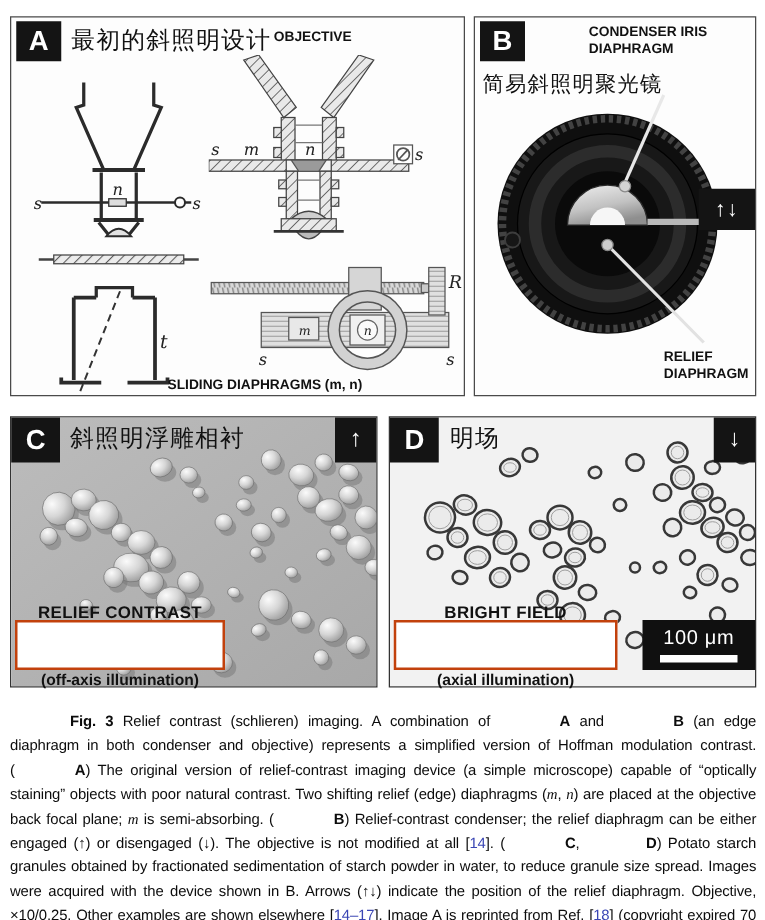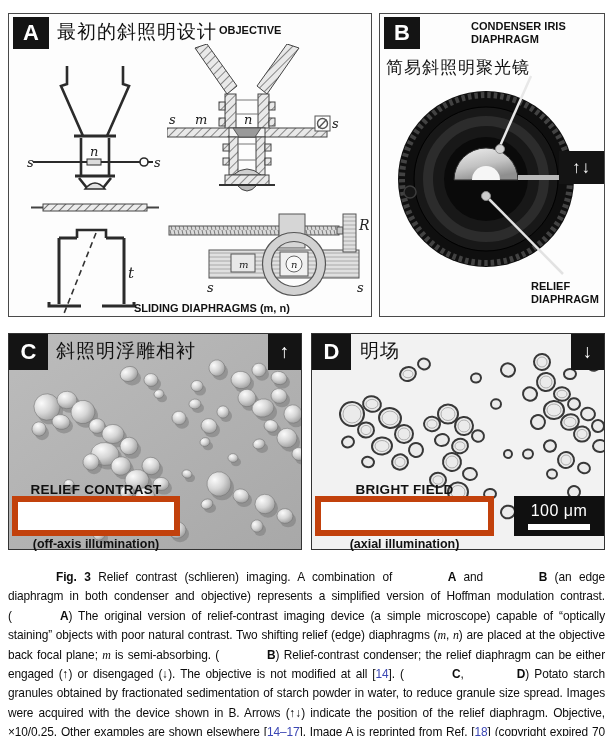--- a/index.html
+++ b/index.html
@@ -7,21 +7,21 @@
   body{font-family:"Liberation Sans","DejaVu Sans",sans-serif;color:var(--ink);}
   #fig{position:relative;width:612px;height:736px;background:#fff;overflow:hidden;}
   .panel{position:absolute;border:1px solid #4a4a4a;background:#fdfdfd;box-sizing:border-box;}
   .corner-box{position:absolute;background:#141414;color:#fff;display:flex;align-items:center;justify-content:center;
     font-weight:bold;font-size:22px;z-index:6;}
   .arrow-box{position:absolute;background:#141414;color:#fff;display:flex;align-items:center;justify-content:center;
     font-size:19px;font-weight:bold;z-index:6;}
   .zh-title{position:absolute;font-size:19px;color:#111;white-space:nowrap;z-index:5;letter-spacing:1px;}
   .small-caps-label{position:absolute;font-weight:bold;font-size:11px;line-height:1.18;text-align:left;color:#111;z-index:5;}
   .micro{position:absolute;left:0;top:0;z-index:1;}
-  .photo-label-box{position:absolute;background:#fff;border:6px solid #c2410c;z-index:6;display:flex;flex-direction:column;
+  .photo-label-box{position:absolute;background:#fff;border:2px solid #c2410c;z-index:6;display:flex;flex-direction:column;
     align-items:center;justify-content:center;text-align:center;box-sizing:border-box;}
   .photo-label-box .l1{font-weight:bold;font-size:13.5px;letter-spacing:.3px;}
   .photo-label-box .l2{font-weight:bold;font-size:12.5px;margin-top:40px;}
   .scalebar-box{position:absolute;background:#101010;z-index:6;display:flex;flex-direction:column;align-items:center;
     justify-content:center;box-sizing:border-box;}
   .scalebar-box .txt{color:#fff;font-size:16px;font-weight:normal;letter-spacing:.5px;}
   .scalebar-box .bar{width:62px;height:6px;background:#fff;margin-top:4px;}
   #caption{position:absolute;left:8px;top:556px;width:597px;font-size:11.9px;line-height:1.63;text-align:justify;
     color:#0c0c0c;letter-spacing:-0.1px;}
   #caption .b{font-weight:bold;padding-left:48px;}

